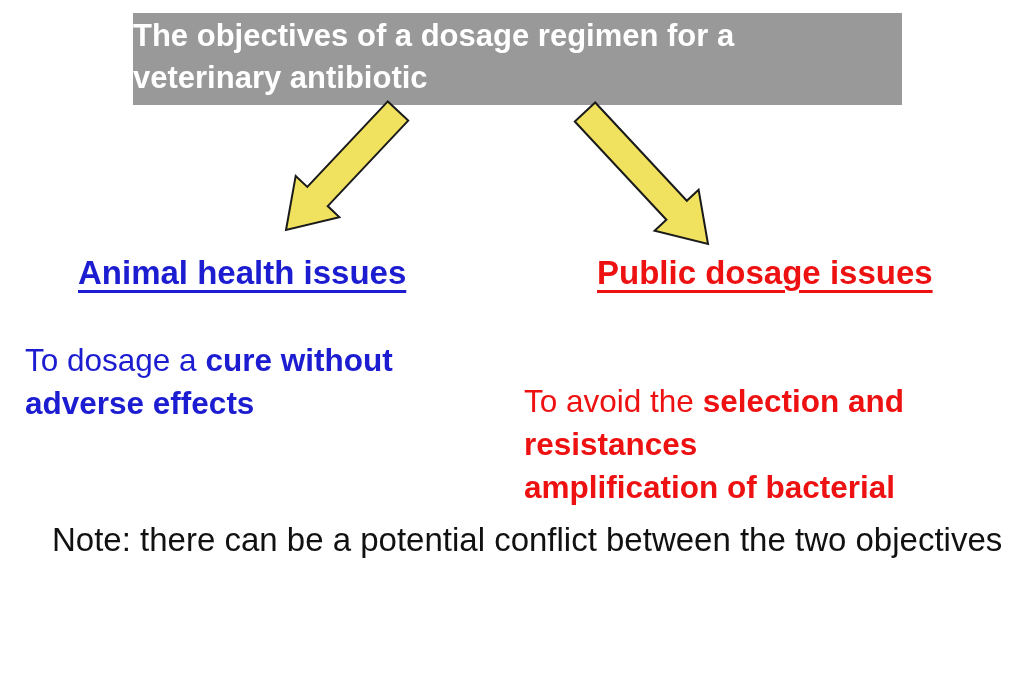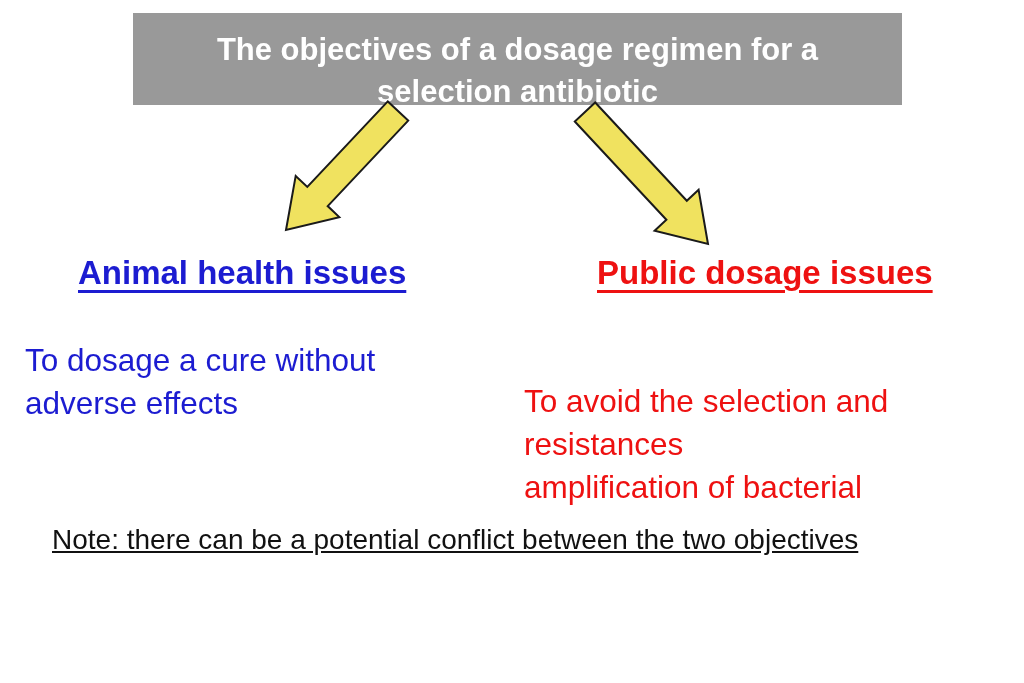--- a/index.html
+++ b/index.html
@@ -27,22 +27,21 @@
     position: absolute;
     left: 133px;
     top: 13px;
     width: 769px;
     height: 92px;
     background: var(--title-bg);
     color: var(--title-text);
     font-weight: bold;
     font-size: 31px;
     line-height: 42px;
-    text-align: center;
-    padding-top: 16px;
+    padding-top: 2px;
   }
 
   .arrow-layer {
     position: absolute;
     left: 0; top: 0;
     width: 1024px;
     height: 683px;
     pointer-events: none;
   }
   .arrow {
@@ -65,40 +64,39 @@
   .heading-animal { left: 78px; color: var(--animal-blue); text-align: center; }
   .heading-public { left: 597px; color: var(--public-red); }
 
   .col-body {
     position: absolute;
     font-size: 31.5px;
     line-height: 43px;
   }
   .body-animal { left: 25px; top: 339px; color: var(--animal-blue); }
   .body-public { left: 524px; top: 340px; color: var(--public-red); margin-top: 40px; }
-  .col-body .bold { font-weight: normal; }
+  .col-body .bold { font-weight: bold; }
 
   .conflict-note {
     position: absolute;
     left: 52px;
     top: 523px;
-    font-size: 28px;
+    font-size: 33px;
     line-height: 34px;
     color: var(--note-text);
-    text-decoration: underline;
   }
 </style>
 </head>
 <body>
 
 <div class="slide">
 
   <div class="title-banner">
     <div>The objectives of a dosage regimen for a</div>
-    <div>selection antibiotic</div>
+    <div>veterinary antibiotic</div>
   </div>
 
   <svg class="arrow-layer" viewBox="0 0 1024 683" xmlns="http://www.w3.org/2000/svg">
     <polygon class="arrow" points="387.8,101.4 307.3,186.9 295.7,175.9 286,230 339.3,217.1 327.7,206.1 408.2,120.6"></polygon>
     <polygon class="arrow" points="574.8,121.5 666.4,219.8 654.6,230.8 708,244 698.6,189.8 686.8,200.8 595.2,102.5"></polygon>
   </svg>
 
   <div class="col-heading heading-animal">Animal health issues</div>
 
   <div class="col-heading heading-public">Public dosage issues</div>

